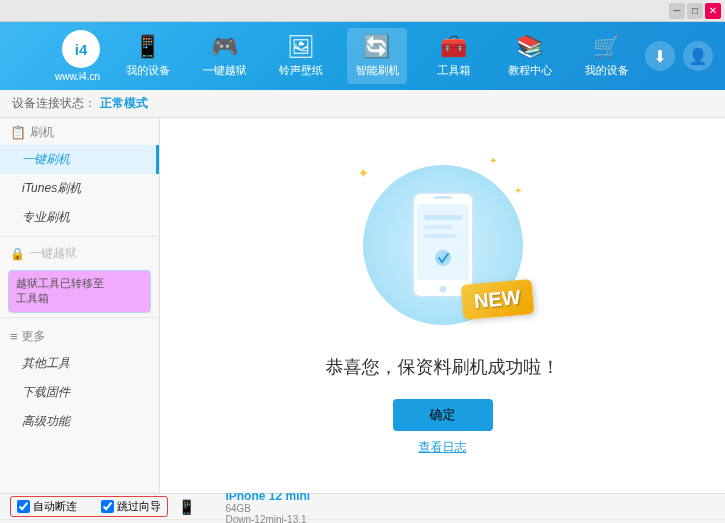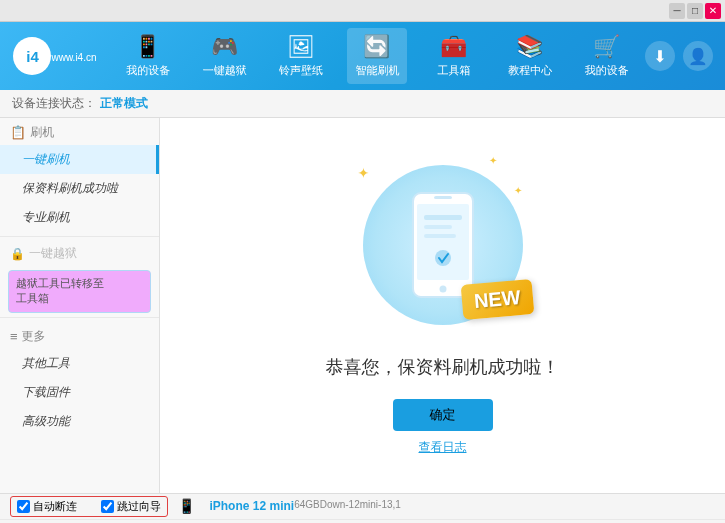--- a/index.html
+++ b/index.html
@@ -29,21 +29,21 @@
 
     
     .top-nav {
       height: 68px;
       background: linear-gradient(135deg, #3db8f5 0%, #1a9ee0 50%, #1a8cd8 100%);
       display: flex;
       align-items: center;
     }
     .logo-area {
       width: 110px;
-      display: flex; align-items: center; justify-content: center;
+      display: flex; flex-direction: column; align-items: flex-end; justify-content: center;
       padding: 0 10px;
     }
     .logo-icon {
       width: 38px; height: 38px;
       background: #fff;
       border-radius: 50%;
       display: flex; align-items: center; justify-content: center;
       color: #1a9ee0; font-weight: bold; font-size: 14px;
     }
     .logo-text {
@@ -188,21 +188,21 @@
     .again-link {
       color: #1a9ee0; cursor: pointer; font-size: 12px;
       text-decoration: underline;
     }
     .checkbox-item {
       display: flex; align-items: center; gap: 3px;
       font-size: 11px; cursor: pointer;
     }
     .checkbox-item input { cursor: pointer; }
     .device-info {
-      display: flex; flex-direction: row; margin-left: 8px;
+      display: flex; flex-direction: column; margin-left: 24px;
     }
     .device-name { color: #1a9ee0; font-weight: bold; font-size: 12px; }
     .device-detail { color: #888; font-size: 10px; }
 
     
     .bottom-combined {
       height: 52px;
       background: #f5f5f5;
       border-top: 1px solid #ddd;
       display: flex; flex-direction: column;
@@ -288,21 +288,21 @@
 
     <div class="sidebar-section-header">
       <span class="icon">📋</span>
       <span>刷机</span>
     </div>
 
     <div class="sidebar-item active">
       <span>一键刷机</span>
     </div>
     <div class="sidebar-item">
-      <span>保资料刷机成功啦</span>
+      <span>iTunes刷机</span>
     </div>
     <div class="sidebar-item">
       <span>专业刷机</span>
     </div>
 
     <div class="sidebar-divider"></div>
 
     <div class="sidebar-section-header2">
       <span style="margin-right:4px;">🔒</span>
       <span style="color:#bbb;">一键越狱</span>

